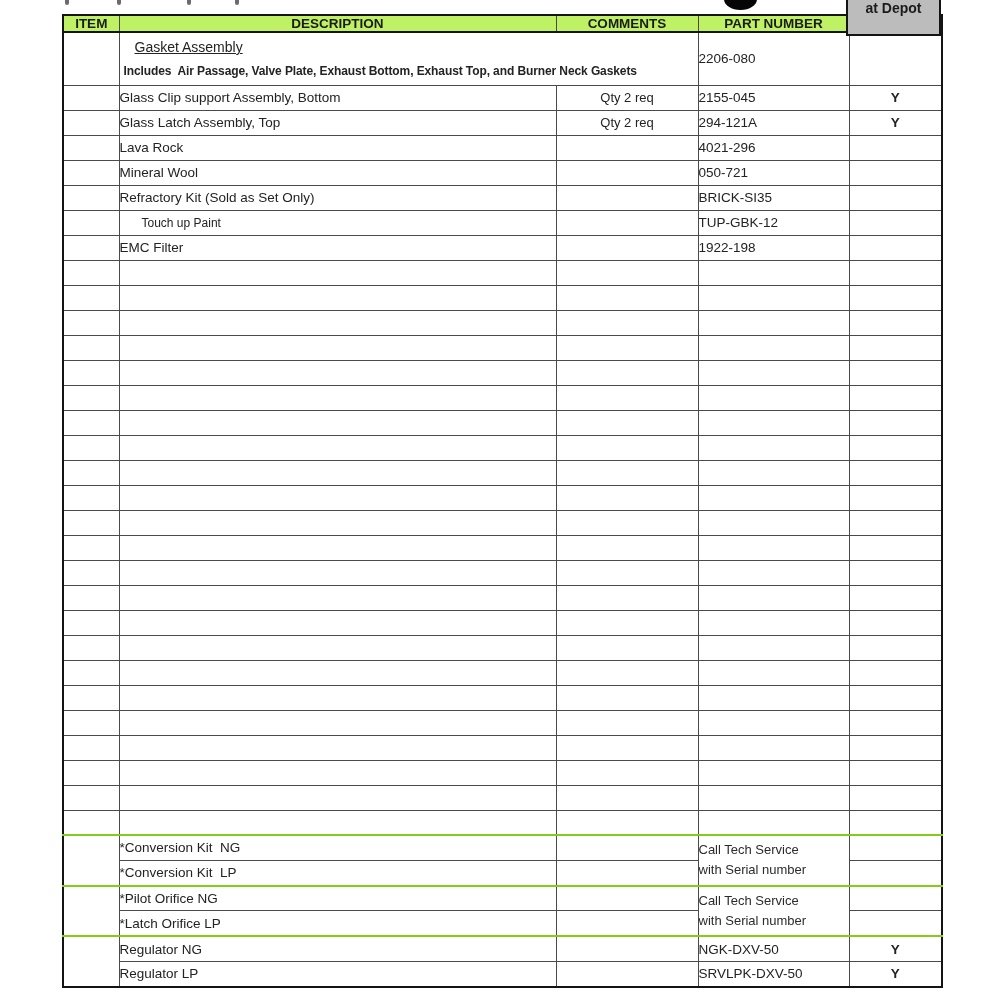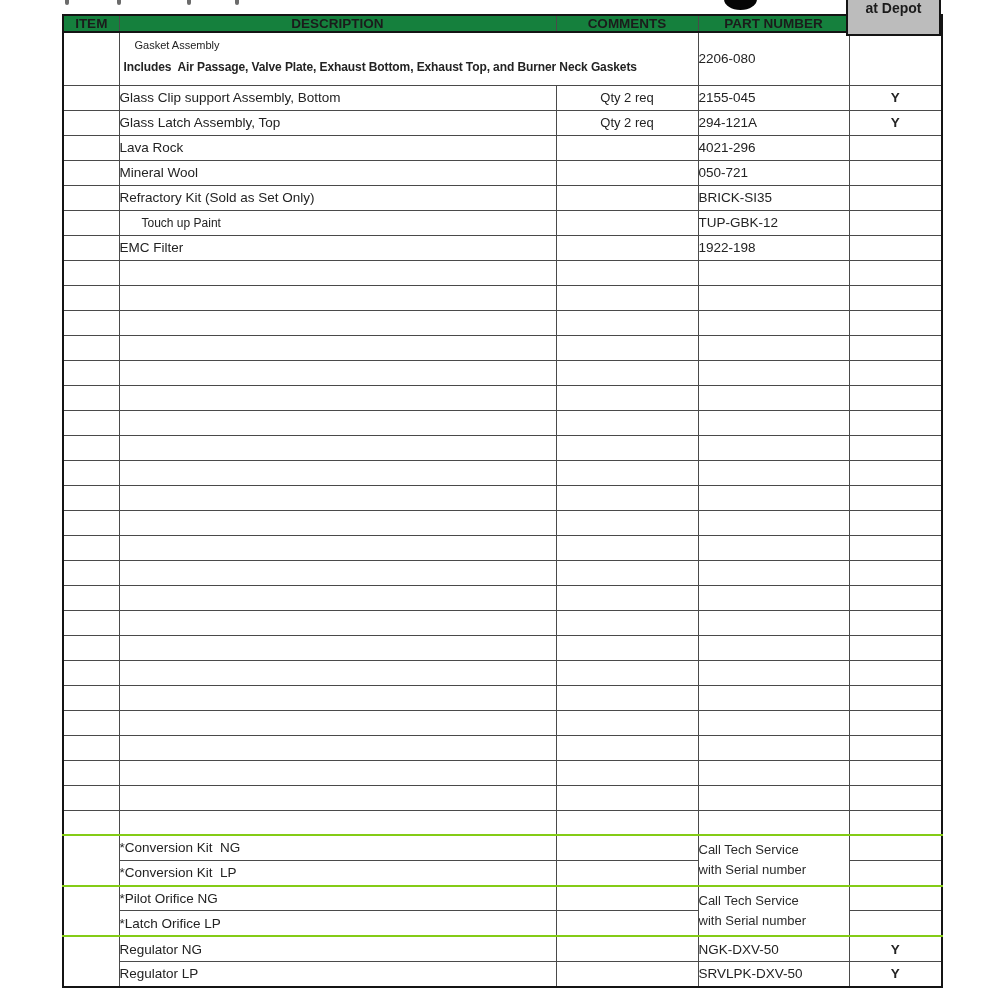--- a/index.html
+++ b/index.html
@@ -63,39 +63,39 @@
   col.c-comm  { width: 142px; }
   col.c-part  { width: 151px; }
   col.c-depot { width: 93px; }
 
   tr.r-head   { height: 17px; }
   tr.r-gasket { height: 53px; }
   tr.r-std    { height: 25px; }
   tr.r-bot    { height: 25.3px; }
 
   table.parts thead th {
-    background: #15803d;
+    background: #bef264;
     color: #1b1b1b;
     font-size: 13.5px;
     font-weight: bold;
     text-align: center;
     border-top: 2.5px solid #141414;
     border-bottom: 2.5px solid #141414;
   }
 
   td.desc  { font-size: 13.5px; text-align: left; padding-left: 15px; }
   td.desc.ind2  { }
   td.desc.small { font-size: 12px; padding-left: 22px; }
   td.comm  { font-size: 13px; text-align: center; }
   td.part  { font-size: 13.5px; text-align: left; padding-left: 14px; }
   td.part.svc { font-size: 13px; line-height: 20px; white-space: normal; color: #2b2b2b; }
   td.depot { font-size: 13.5px; font-weight: bold; text-align: center; }
 
   td.gasket-cell { vertical-align: top; }
-  .gasket-line1 { font-size: 11px; padding: 6px 0 0 15px; }
+  .gasket-line1 { font-size: 14px; padding: 6px 0 0 15px; text-decoration: underline; }
   .gasket-line2 { font-size: 12px; font-weight: bold; padding: 9px 0 0 4px; letter-spacing: -0.1px; }
 
   tr.grp-top td { border-top: 2px solid #84cc16; }
 
   
   .depot-box {
     position: absolute;
     left: 846px;
     top: -22px;
     width: 95px;

